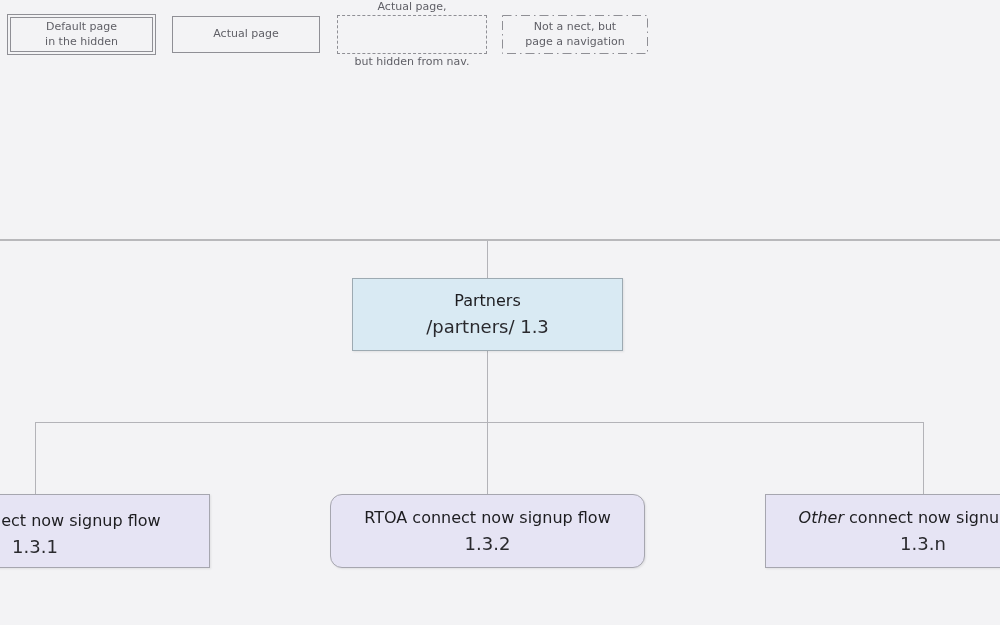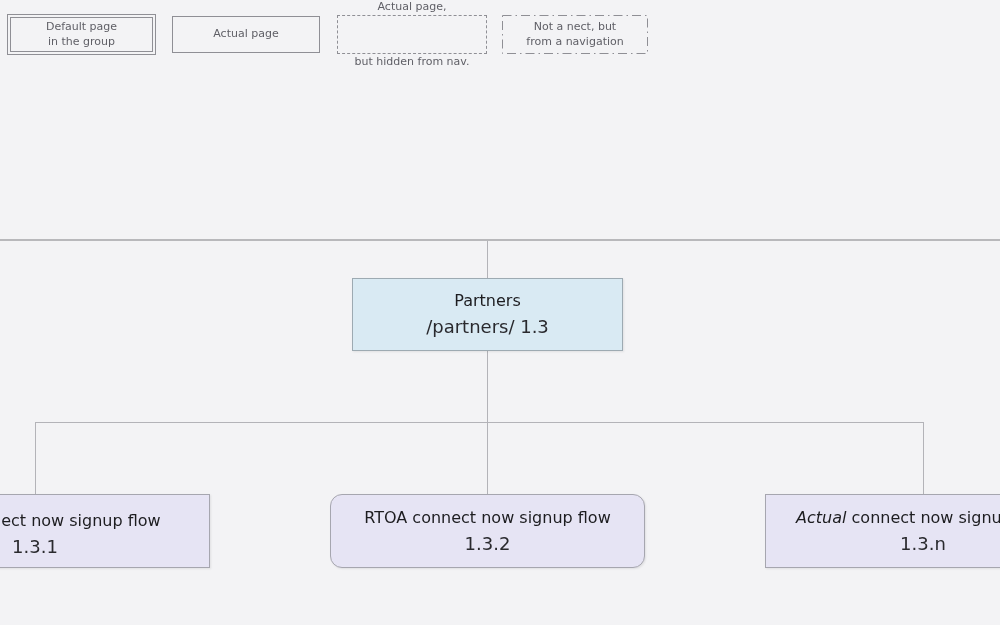--- a/index.html
+++ b/index.html
@@ -100,37 +100,37 @@
 </style>
 </head>
 <body>
 
 <div>
 
   <div>
     <div class="legend-box" id="legend-1">
       <div class="legend-inner">
         <div class="legend-line">Default page</div>
-        <div class="legend-line">in the group</div>
+        <div class="legend-line">in the hidden</div>
       </div>
     </div>
     <div class="legend-box" id="legend-2">
       <div class="legend-line">Actual page</div>
 
     </div>
     <div class="legend-box" id="legend-3">
       <div class="legend-line">Actual page,</div>
       <div class="legend-line">but hidden from nav.</div>
     </div>
     <div class="legend-box" id="legend-4">
       <svg class="dashdot-border" viewBox="0 0 146 39" preserveAspectRatio="none">
         <rect x="0.5" y="0.5" width="145" height="38" fill="none" stroke="#8f8f95" stroke-width="1" stroke-dasharray="9 4 1.5 4"></rect>
       </svg>
       <div class="legend-line">Not a nect, but</div>
-      <div class="legend-line">from a navigation</div>
+      <div class="legend-line">page a navigation</div>
     </div>
   </div>
 
   <div class="line" id="line-top"></div>
   <div class="line" id="line-root-up"></div>
   <div class="line" id="line-root-down"></div>
   <div class="line" id="line-children-h"></div>
   <div class="line" id="line-drop-1"></div>
   <div class="line" id="line-drop-2"></div>
   <div class="line" id="line-drop-3"></div>
@@ -144,17 +144,17 @@
     <div class="title">nect now signup flow</div>
     <div class="subtitle">1.3.1</div>
   </div>
 
   <div class="node child" id="node-child-2">
     <div class="title">RTOA connect now signup flow</div>
     <div class="subtitle">1.3.2</div>
   </div>
 
   <div class="node child" id="node-child-3">
-    <div class="title"><span class="it">Actual</span><span> connect now signup flow</span></div>
+    <div class="title"><span class="it">Other</span><span> connect now signup flow</span></div>
     <div class="subtitle">1.3.n</div>
   </div>
 
 </div>
 
 </body></html>

